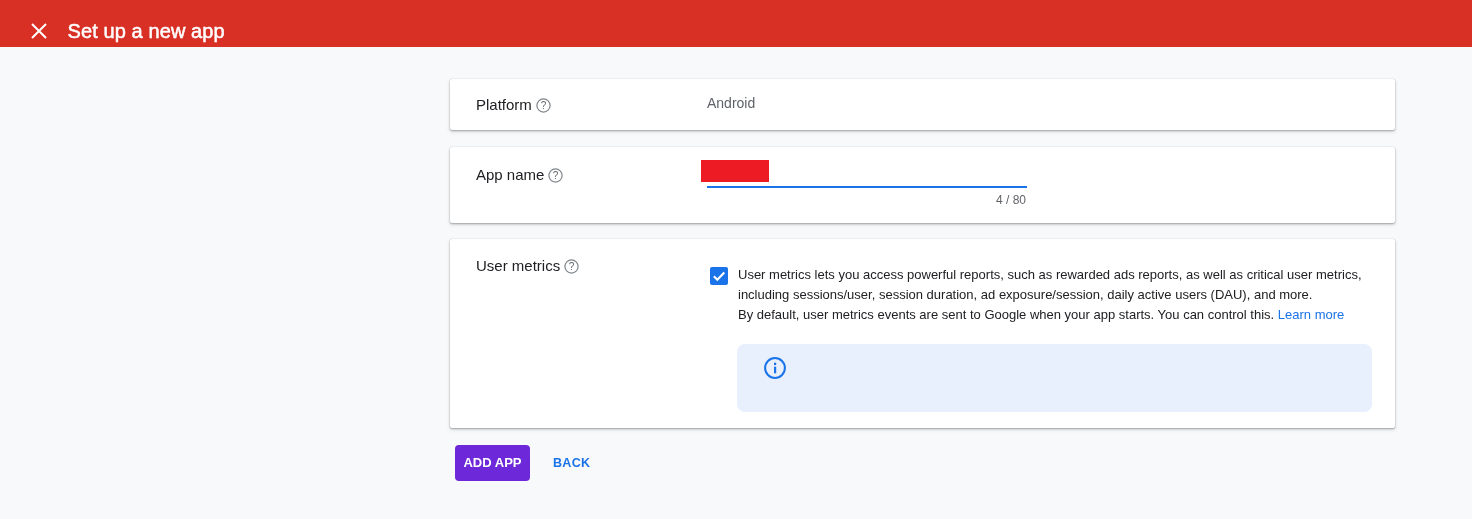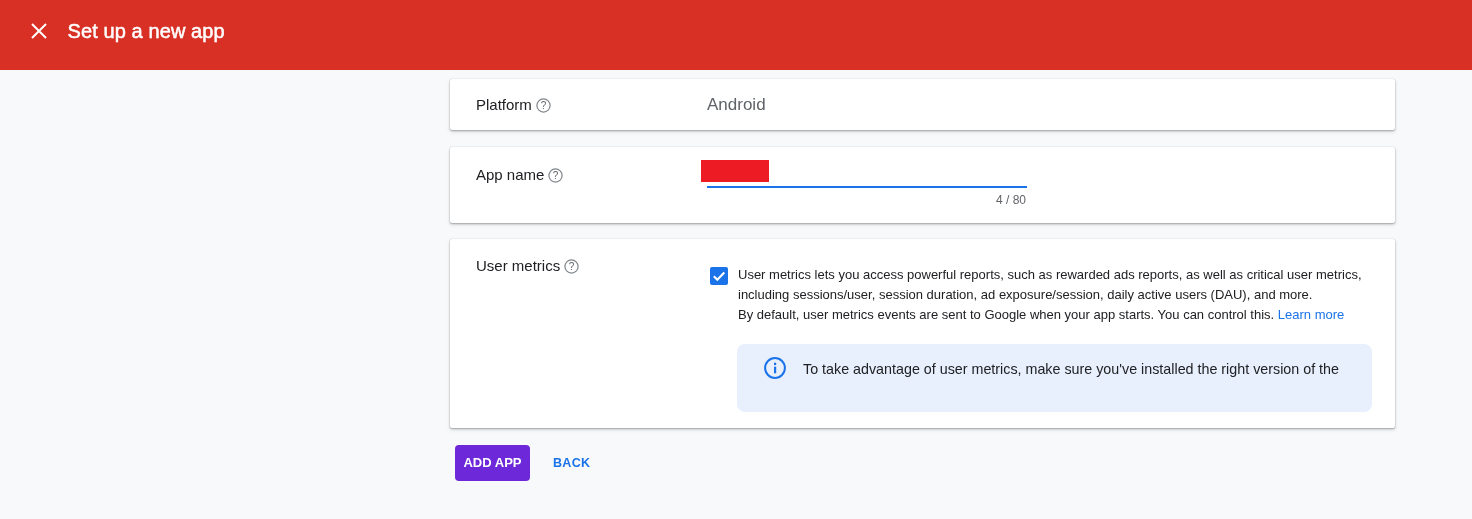--- a/index.html
+++ b/index.html
@@ -1,20 +1,20 @@
 <!DOCTYPE html>
 <html><head>
 <meta charset="utf-8">
 <style>
   * { margin:0; padding:0; box-sizing:border-box; }
   html,body { width:1472px; height:519px; overflow:hidden; }
   body { background:#F8F9FA; font-family:"Liberation Sans", sans-serif; }
 
   .header {
-    position:absolute; left:0; top:0; width:1472px; height:70px;
+    position:absolute; left:0; top:0; width:1472px; height:47px;
     background:#D93025; color:#fff;
   }
   .closex { position:absolute; left:31px; top:22.8px; }
   .closex svg { display:block; }
   .htitle {
     position:absolute; left:67.5px; top:20px;
     font-size:20px; font-weight:400; letter-spacing:0.1px; color:#fff; -webkit-text-stroke:0.5px #fff;
   }
 
   .card {
@@ -23,21 +23,21 @@
     box-shadow:0 1px 2px rgba(60,64,67,0.4), 0 2px 4px rgba(60,64,67,0.12), 0 0 1px rgba(60,64,67,0.25);
     padding-left:48px;
   }
   .card1 { top:79px; height:51px; }
   .card2 { top:147px; height:76px; }
   .card3 { top:239px; height:189px; }
 
   .label { position:absolute; left:26px; font-size:15px; color:#202124; white-space:nowrap; }
   .helpicon { display:inline-block; vertical-align:-3px; margin-left:4px; }
 
-  .android { position:absolute; left:257px; top:15.5px; font-size:17px; color:#5F6368; }
+  .android { position:absolute; left:257px; top:15.5px; font-size:14px; color:#5F6368; }
 
   .redact { position:absolute; left:251px; top:13px; width:68px; height:22px; background:#ED1C24; }
   .inputline { position:absolute; left:257px; top:39px; width:320px; height:2px; background:#1A73E8; }
   .counter { position:absolute; left:257px; top:45.5px; width:319px; text-align:right; font-size:12px; color:#5F6368; }
 
   .checkbox {
     position:absolute; left:260px; top:28px; width:18px; height:18px;
     background:#1A73E8; border-radius:2px;
   }
   .metricstext {
@@ -117,19 +117,18 @@
     </div>
     <div class="infobox">
       <div class="infoicon">
         <svg width="22" height="22" viewBox="0 0 22 22">
           <circle cx="11" cy="11" r="9.9" fill="none" stroke="#1A73E8" stroke-width="2"></circle>
           <rect x="10" y="9.7" width="2.2" height="6.6" fill="#1A73E8"></rect>
           <rect x="10" y="5.7" width="2.2" height="2.4" fill="#1A73E8"></rect>
         </svg>
       </div>
       <div class="infotext">
-        <div>To take advantage of user metrics, make sure you've installed the right version of the</div>
       </div>
     </div>
   </div>
 
   <div class="addapp">ADD APP</div>
   <div class="back">BACK</div>
 
 </body></html>

